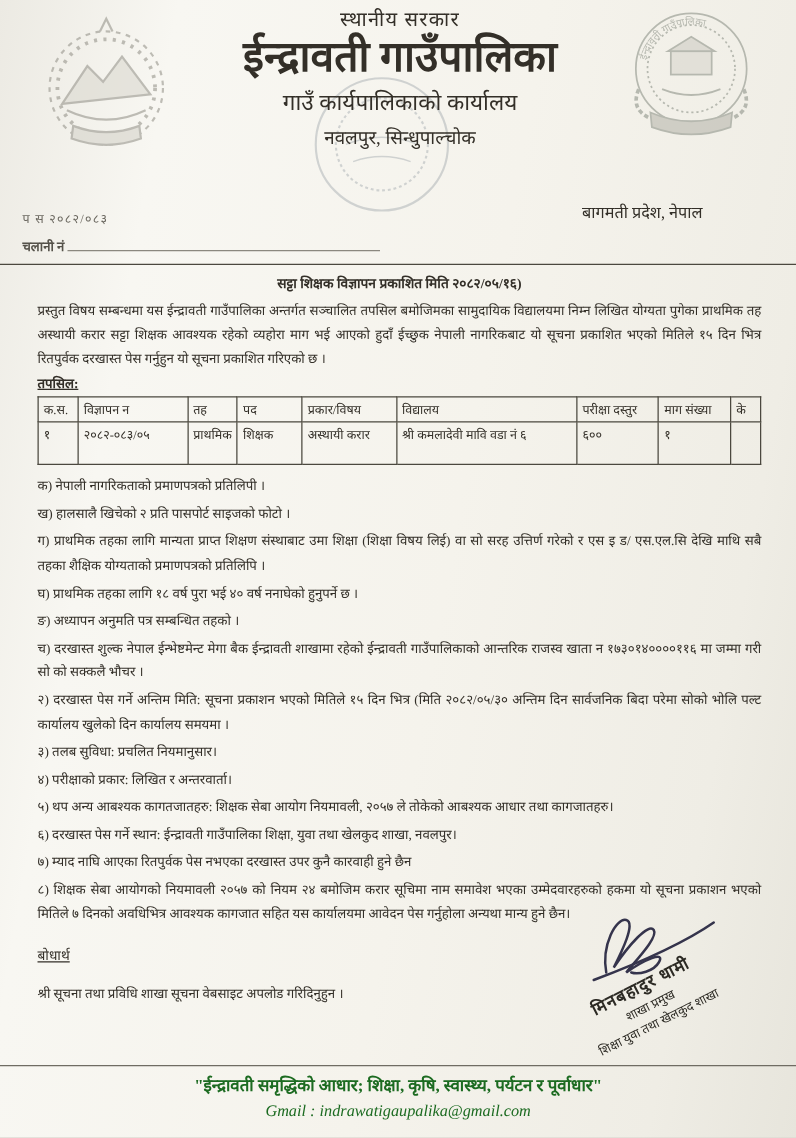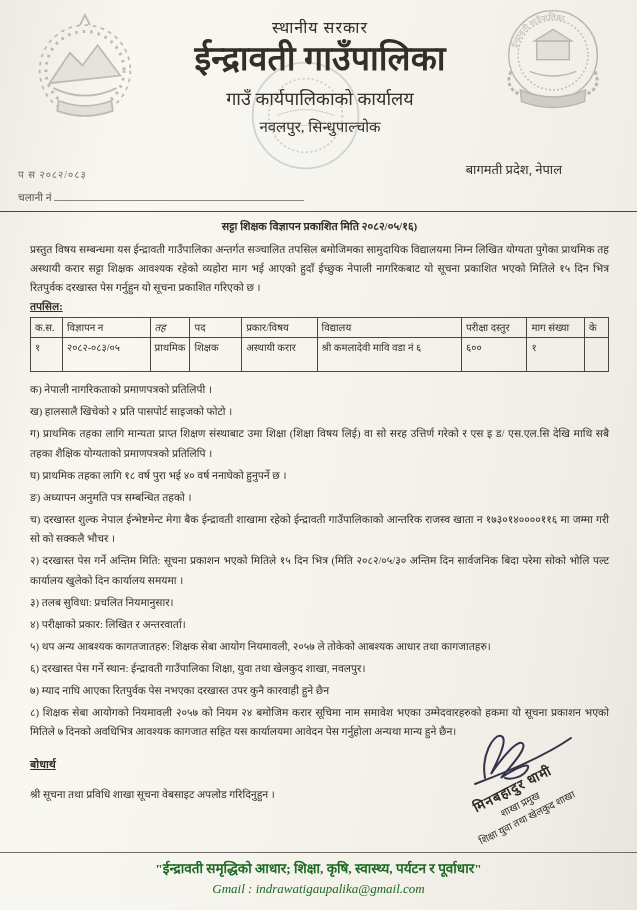--- a/index.html
+++ b/index.html
@@ -11,47 +11,47 @@
   }
   .page{
     position:relative; width:637px; height:910px; overflow:hidden;
     background:linear-gradient(100deg,#eceae3 0%,#f8f7f2 18%,#f5f3ec 55%,#efede5 85%,#e7e5dc 100%);
   }
   
   .letterhead{ position:relative; height:212px; }
   .emblem-left{ position:absolute; left:22px; top:10px; width:126px; height:126px; opacity:.55; }
   .seal-right{ position:absolute; right:14px; top:2px; width:140px; height:120px; opacity:.6; }
   .center-stamp{ position:absolute; left:248px; top:58px; width:115px; height:115px; opacity:.22; }
-  .hdr-center{ position:absolute; left:110px; top:16px; width:420px; text-align:center; }
+  .hdr-center{ position:absolute; left:110px; top:4px; width:420px; text-align:center; }
   .hdr-gov{ font-size:16px; letter-spacing:1px; }
   .hdr-muni{ font-size:34px; font-weight:bold; line-height:1.25; }
-  .hdr-office{ font-size:18px; margin-top:5px; }
+  .hdr-office{ font-size:18px; margin-top:0; }
   .hdr-addr{ font-size:15px; margin-top:6px; }
   .hdr-province{ position:absolute; right:75px; top:160px; font-size:13px; }
   .ref-line{ position:absolute; left:18px; top:167px; font-size:10px; color:#6a675f; letter-spacing:1px; }
-  .chalani{ position:absolute; left:18px; top:190px; font-size:10.5px; color:#55524a; }
+  .chalani{ position:absolute; left:18px; top:190px; font-size:10.5px; color:#55524a;font-weight:bold; }
   .chalani-underline{ display:inline-block; width:250px; border-bottom:1px solid #8b887f; height:10px; }
   .top-rule{ position:absolute; left:0; top:211px; width:637px; border-top:1.6px solid #4b483f; }
   
   .content{ padding:4px 28px 0 30px; }
   .notice-title{ text-align:center; font-size:11px; font-weight:bold; margin-top:2px; }
   .intro{ font-size:10.6px; line-height:19px; text-align:justify; margin-top:7px; }
   .tapasil{ font-size:10.6px; font-weight:bold; text-decoration:underline; margin-top:2px; }
   
   table{ border-collapse:collapse; width:100%; margin-top:4px; font-size:10px; }
   th,td{ border:1px solid #4b483f; padding:2px 4px; text-align:left; vertical-align:top; font-weight:normal; }
   th{ height:20px; }
   td{ height:34px; }
-  .c0{width:32px;} .c1{width:88px;} .c2{width:24px;font-style:italic;} .c3{width:52px;} .c4{width:76px;}
+  .c0{width:32px;} .c1{width:88px;} .c2{width:24px;} .c3{width:52px;} .c4{width:76px;}
   .c5{width:146px;} .c6{width:66px;margin-left:16px;} .c7{width:58px;} .c8{width:24px;}
   
   .items{ margin-top:8px; }
   .items p{ font-size:10.6px; line-height:19.5px; margin-bottom:2.5px; text-align:justify; }
   
-  .bodhartha-h{ font-size:11px; font-weight:bold; text-decoration:underline; margin-top:14px; }
+  .bodhartha-h{ font-size:11px; font-weight:normal; text-decoration:underline; margin-top:14px; }
   .bodhartha-l{ font-size:10.6px; margin-top:16px; }
   
   .sig-wrap{ position:absolute; right:8px; top:726px; width:220px; height:150px; }
   .sig-scribble{ position:absolute; right:52px; top:0; width:110px; height:64px; }
   .sig-text{
     position:absolute; right:10px; top:52px; width:200px; text-align:center;
     transform:rotate(-27deg); transform-origin:center; color:#2c2a24;
   }
   .sig-name{ font-size:13.5px; font-weight:bold; letter-spacing:1px; }
   .sig-post{ font-size:10px; margin-top:1px; }

